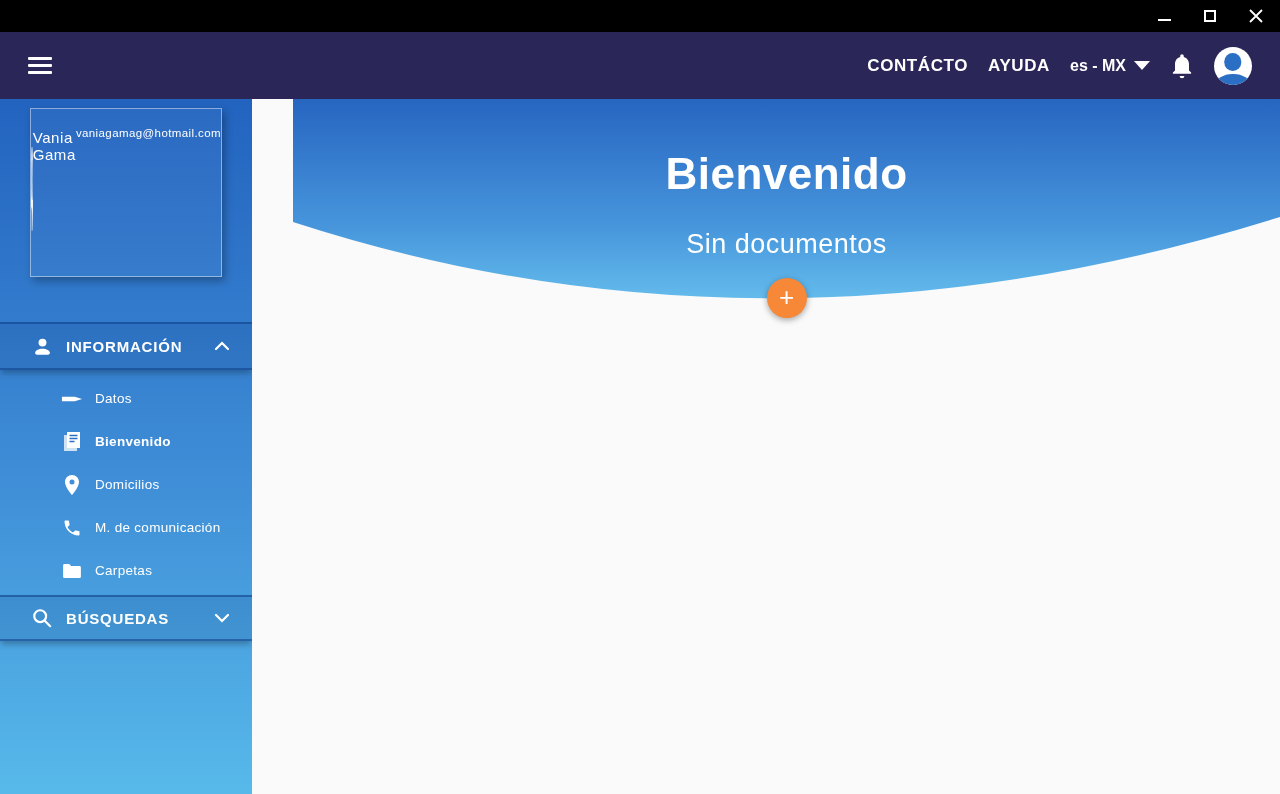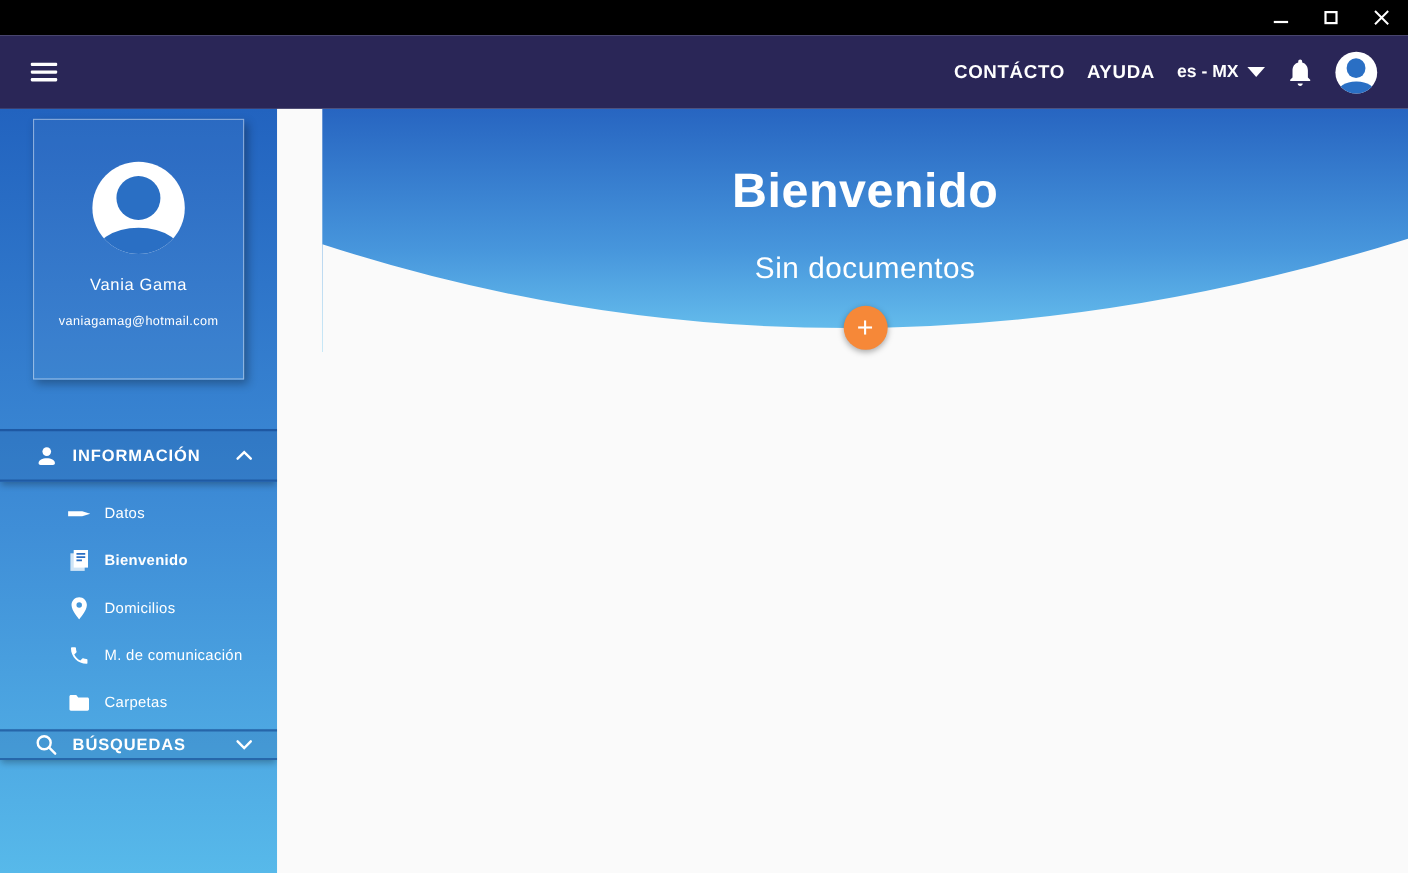--- a/index.html
+++ b/index.html
@@ -30,39 +30,39 @@
   .avatar { width:38px; height:38px; border-radius:50%; background:#fff; overflow:hidden; position:relative; cursor:pointer; }
   .avatar .head { position:absolute; left:50%; top:18%; transform:translateX(-50%); width:46%; height:46%; border-radius:50%; background:#2a6fc4; }
   .avatar .shoulders { position:absolute; left:50%; bottom:-34%; transform:translateX(-50%); width:92%; height:62%; border-radius:50%; background:#2a6fc4; }
 
   
   .content { display:flex; height:695px; }
 
   
   .sidebar { width:252px; height:100%; background:linear-gradient(180deg,#2263bf 0%,#3f8ed7 55%,#57b9ea 100%);
     color:#fff; flex-shrink:0; display:flex; flex-direction:column; }
-  .profile-card { margin:9px 30px 0 30px; height:237px; border:1px solid rgba(255,255,255,0.45);
+  .profile-card { margin:9px 30px 0 30px; height:169px; border:1px solid rgba(255,255,255,0.45);
     background:rgba(255,255,255,0.04); box-shadow:3px 4px 8px rgba(0,0,0,0.30);
-    display:flex; flex-direction:column; align-items:center; }
+    display:flex; flex-direction:row; }
   .profile-avatar { margin-top:38px; width:84px; height:84px; border-radius:50%; background:#fff; position:relative; overflow:hidden; }
   .profile-avatar .head { position:absolute; left:50%; top:15%; transform:translateX(-50%); width:48%; height:48%; border-radius:50%; background:#2a6fc4; }
   .profile-avatar .shoulders { position:absolute; left:50%; bottom:-38%; transform:translateX(-50%); width:100%; height:66%; border-radius:50%; background:#2a6fc4; }
   .profile-name { margin-top:20px; font-size:15px; letter-spacing:0.6px; }
   .profile-email { margin-top:18px; font-size:11.5px; letter-spacing:0.4px; }
 
   .nav-band { display:flex; align-items:center; height:48px; padding:0 22px 0 30px;
     background:rgba(10,50,120,0.14);
     border-top:2px solid rgba(15,62,135,0.55); border-bottom:2px solid rgba(15,62,135,0.55);
     box-shadow:0 4px 6px -1px rgba(0,0,0,0.28); cursor:pointer; }
   .nav-band .band-icon { width:24px; display:flex; justify-content:center; margin-right:12px; }
   .nav-band .band-label { font-size:15px; font-weight:bold; letter-spacing:0.8px; }
   .nav-band .chevron { margin-left:auto; display:flex; }
   .band-info { margin-top:45px; }
   .band-tramites { margin-top:10px; height:46px; }
-  .band-busquedas { margin-top:3px; height:28px; }
+  .band-busquedas { margin-top:3px; height:46px; }
 
   .subnav { padding:7px 0 0 0; }
   .subnav-item { display:flex; align-items:center; height:43px; padding-left:60px; font-size:13.5px; cursor:pointer; letter-spacing:0.3px; }
   .subnav-item .sub-icon { width:24px; display:flex; justify-content:center; margin-right:11px; }
   .subnav-item.active { font-weight:bold; }
 
   .logout-row { display:flex; align-items:center; height:38px; padding-left:33px;
     font-size:16px; font-weight:bold; letter-spacing:0.7px; cursor:pointer; }
   .logout-row .sub-icon { width:26px; display:flex; justify-content:center; margin-right:9px; }
 

